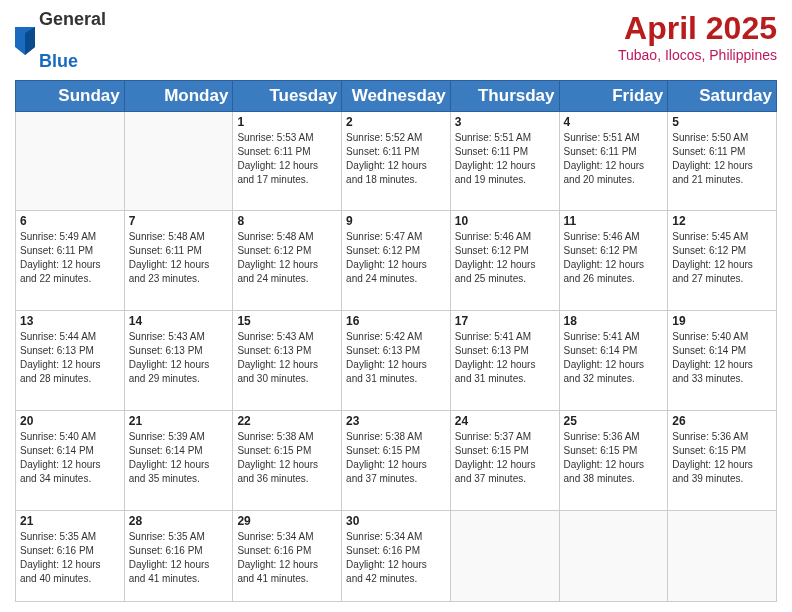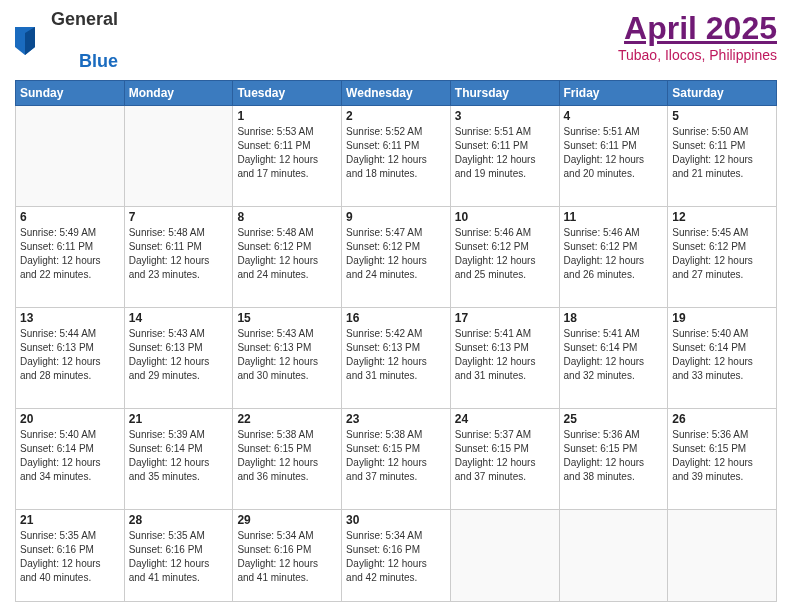--- a/index.html
+++ b/index.html
@@ -19,61 +19,59 @@
     }
     .header {
       display: flex;
       justify-content: space-between;
       align-items: flex-start;
       margin-bottom: 8px;
     }
     .logo {
       display: flex;
       align-items: center;
-      gap: 16px;
-      text-align: right;
+      gap: 4px;
     }
     .logo-text {
       font-size: 18px;
       font-weight: bold;
       line-height: 1.1;
     }
     .logo-general { color: #333; }
     .logo-blue { color: #1a6bbf; margin-top: 22px; }
     .logo-icon {
       width: 20px;
       height: 28px;
     }
     .title-block {
       text-align: right;
     }
     .calendar-title {
       font-size: 32px;
       font-weight: bold;
-      color: #701a75;
-      text-decoration: underline;
+      color: #b91c1c;
     }
     .calendar-subtitle {
       font-size: 14px;
       color: #be185d;
     }
     .calendar {
       flex: 1;
       border: 1px solid #ccc;
       border-collapse: collapse;
       width: 100%;
       table-layout: fixed;
     }
     .calendar thead tr th {
       background-color: #3b7bbf;
       color: #fff;
-      font-size: 12px;
+      font-size: 17px;
       font-weight: bold;
       padding: 5px 4px;
-      text-align: left;
+      text-align: right;
       border: 1px solid #2a5f9e;
     }
     .calendar tbody tr td {
       border: 1px solid #ccc;
       vertical-align: top;
       padding: 3px 4px;
       font-size: 9.5px;
       color: #333;
       height: 88px;
     }

